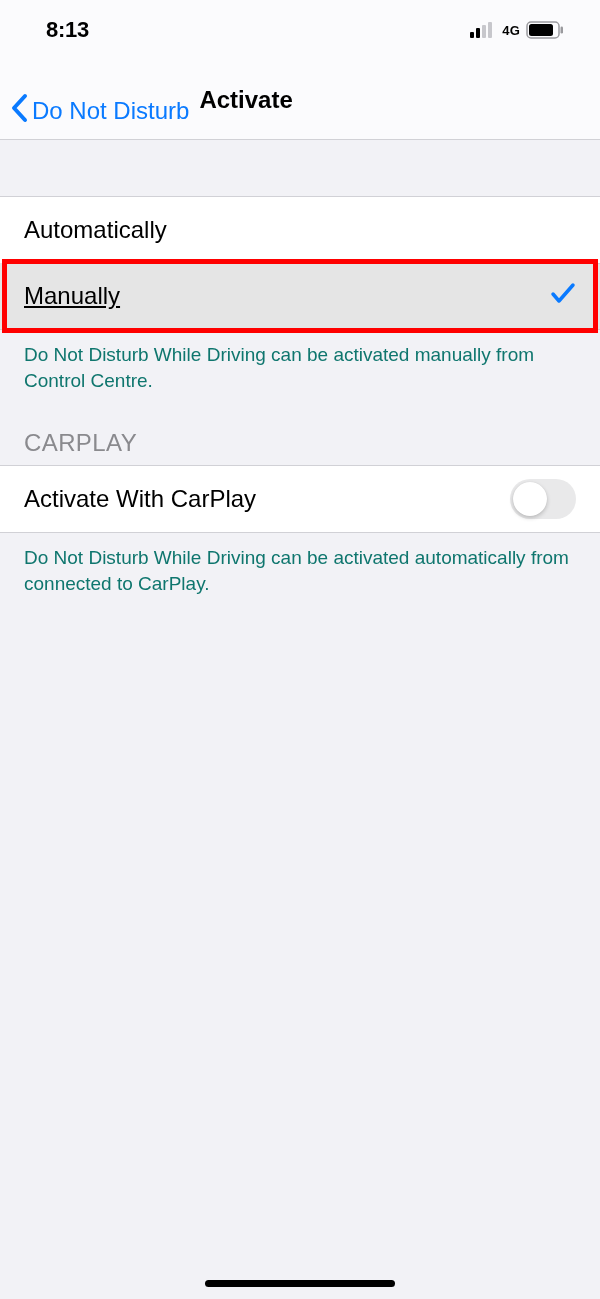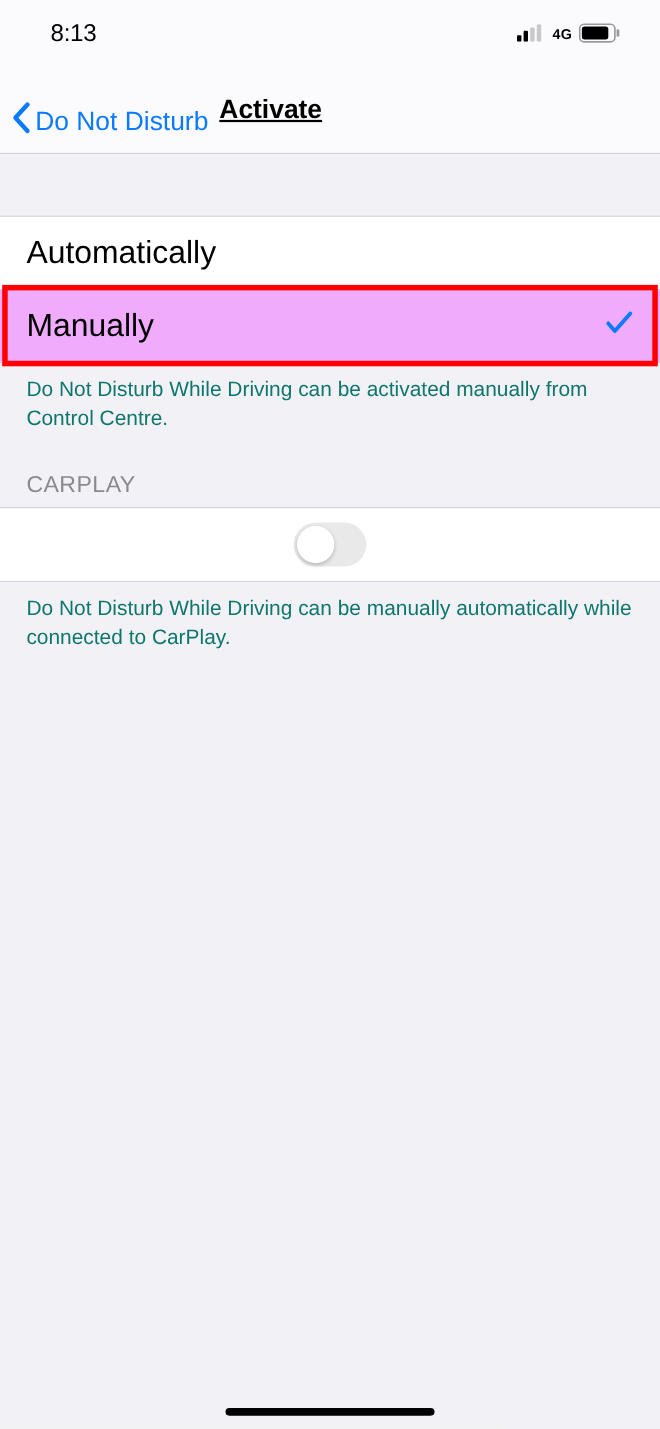--- a/index.html
+++ b/index.html
@@ -16,21 +16,21 @@
   .status-bar {
     height: 60px;
     display: flex;
     align-items: center;
     justify-content: space-between;
     padding: 0 36px 0 46px;
     background: #fbfbfd;
   }
   .status-time {
     font-size: 22px;
-    font-weight: 400;
+    font-weight: 700;
     letter-spacing: -0.3px;
   }
   .status-right {
     display: flex;
     align-items: center;
     gap: 6px;
   }
   .signal svg, .battery svg { display: block; }
   .net-label {
     font-size: 13px;
@@ -55,46 +55,44 @@
     font-size: 24px;
     gap: 4px;
     cursor: pointer;
     margin-top: 22px;
   }
   .back-chevron { display: inline-block; }
   .title {
     font-size: 24px;
     font-weight: 700;
     margin-left: 10px;
-    text-decoration: underline;
   }
   
   .group {
     background: #ffffff;
     border-top: 0.5px solid #d1d1d6;
     border-bottom: 0.5px solid #d1d1d6;
   }
   .group.first { margin-top: 56px; }
   .row {
     min-height: 66px;
     display: flex;
     align-items: center;
     padding: 0 24px;
-    font-size: 29px;
-    position: relative;
-    justify-content: center;
+    font-size: 24px;
+    position: relative;
   }
   .row + .row::before {
     content: "";
     position: absolute;
     left: 24px; right: 0; top: 0;
     height: 0.5px;
     background: #d1d1d6;
   }
-  .row.selected { background: #f0abfc; }
+  .row.selected { background: #e5e5e5; text-decoration: underline; }
   .row .label { flex: 1; }
   .checkmark {
     color: #0a7aff;
   }
   .highlight-box {
     position: absolute;
     left: 2px; right: 2px;
     top: -4px; bottom: -4px;
     border: 5px solid #ff0000;
     pointer-events: none;
@@ -102,21 +100,21 @@
   .row.selected { position: relative; }
 
   .footer-note {
     padding: 12px 24px 0 24px;
     font-size: 19px;
     color: #0f766e;
     line-height: 1.35;
   }
   .section-header {
     padding: 36px 24px 8px 24px;
-    font-size: 21px;
+    font-size: 24px;
     color: #8a8a8e;
     letter-spacing: 0.4px;
   }
   
   .toggle {
     width: 66px;
     height: 40px;
     border-radius: 20px;
     background: #e9e9ea;
     position: relative;
@@ -189,20 +187,21 @@
       </svg>
     </span>
     <div class="highlight-box"></div>
   </div>
 </div>
 <div class="footer-note">Do Not Disturb While Driving can be activated manually from Control Centre.</div>
 
 <div class="section-header">CARPLAY</div>
 <div class="group">
   <div class="row">
+    <span class="label">Activate With CarPlay</span>
     <span class="toggle off">
       <span class="knob"></span>
     </span>
   </div>
 </div>
-<div class="footer-note">Do Not Disturb While Driving can be manually automatically while connected to CarPlay.</div>
+<div class="footer-note">Do Not Disturb While Driving can be activated automatically from connected to CarPlay.</div>
 
 <div class="home-indicator"></div>
 
 </body></html>

